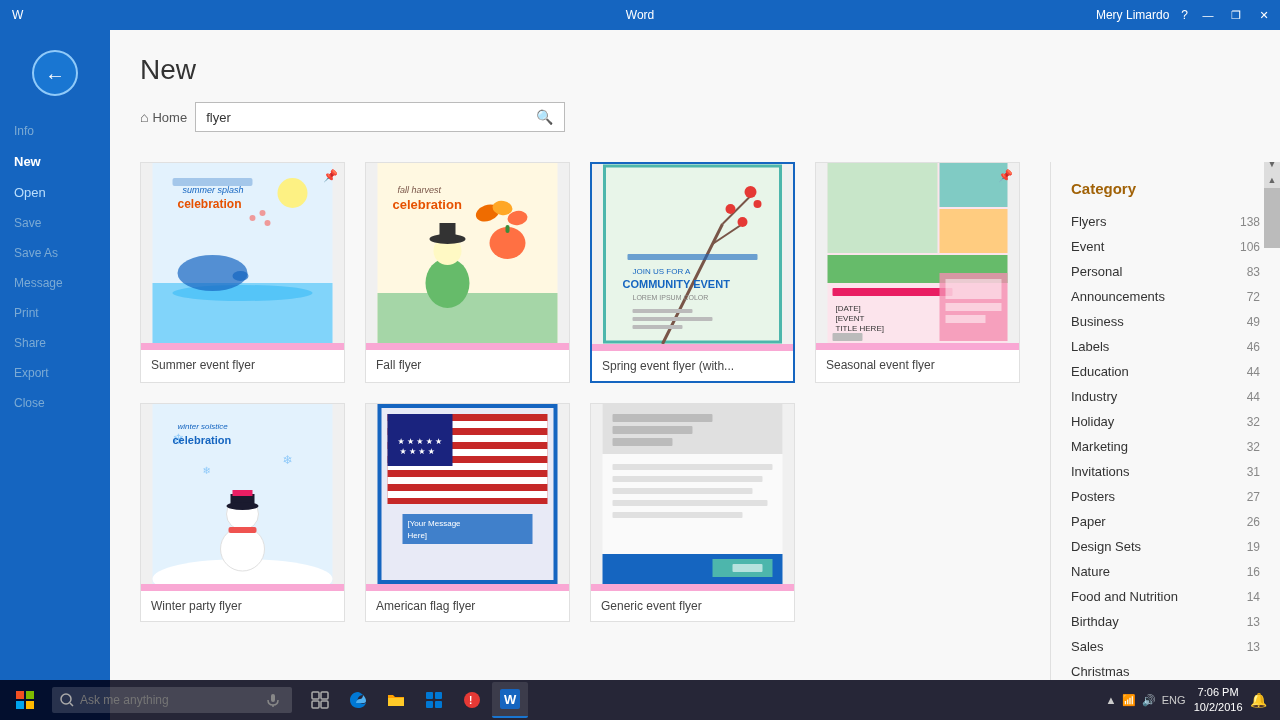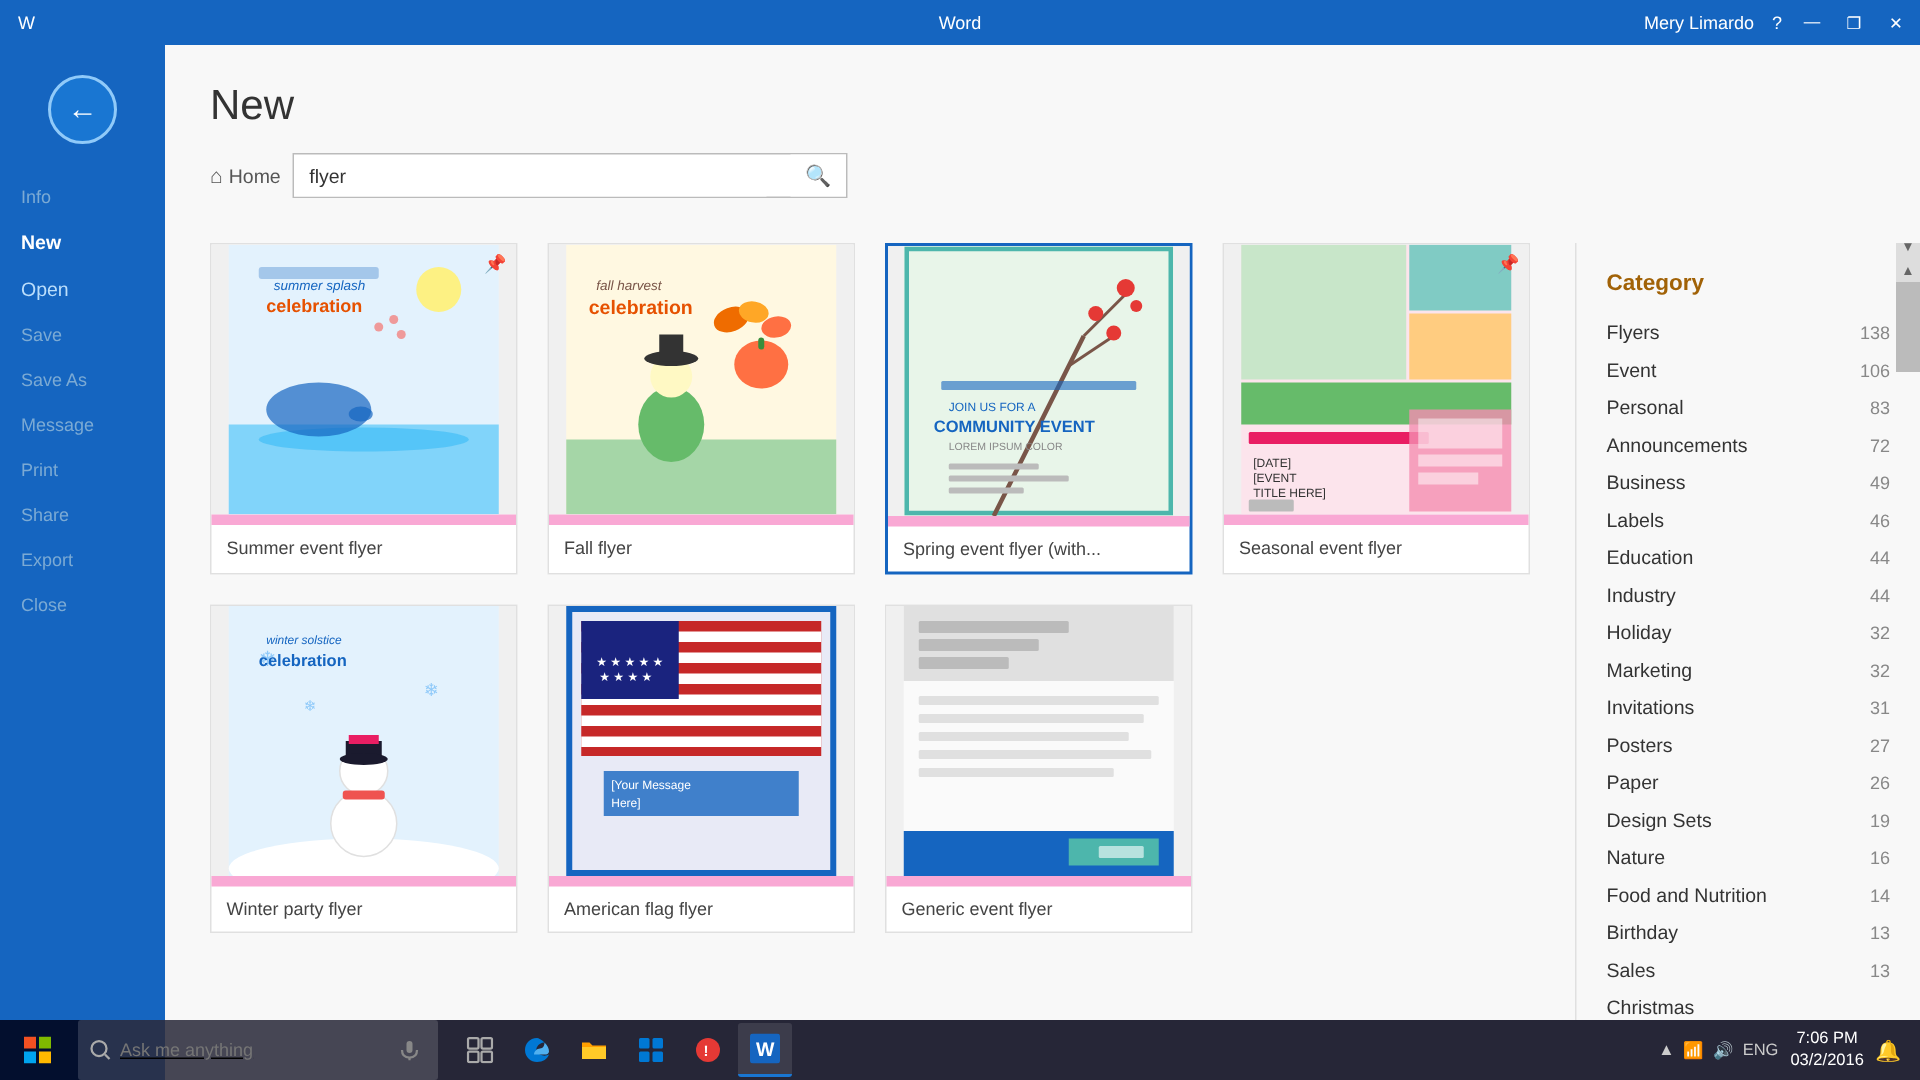--- a/index.html
+++ b/index.html
@@ -105,22 +105,22 @@
     .taskbar {
       position: absolute; bottom: 0; left: 0; width: 1280px; height: 40px;
       background: rgba(0,0,20,0.85); display: flex; align-items: center;
       padding: 0 4px; gap: 2px; z-index: 200;
     }
     .taskbar-start {
       width: 42px; height: 36px; background: transparent; display: flex; align-items: center;
       justify-content: center; cursor: pointer;
     }
     .taskbar-search {
-      display: flex; align-items: center; background: rgba(255,255,255,0.15); height: 40px;
-      width: 240px; border-radius: 2px; padding: 0 8px; gap: 6px; margin: 0 4px; text-decoration: underline;
+      display: flex; align-items: center; background: rgba(255,255,255,0.15); height: 26px;
+      width: 240px; border-radius: 2px; padding: 0 8px; gap: 6px; margin: 0 4px;
     }
     .taskbar-search input {
       background: transparent; border: none; outline: none; color: #fff; font-size: 12px; width: 180px;
     }
     .taskbar-icons { display: flex; align-items: center; gap: 2px; margin-left: 4px; }
     .taskbar-icon {
       width: 36px; height: 36px; display: flex; align-items: center; justify-content: center;
       cursor: pointer; border-radius: 2px;
     }
     .taskbar-right { margin-left: auto; display: flex; align-items: center; gap: 8px; color: #fff; font-size: 11px; padding-right: 8px; }
@@ -531,17 +531,17 @@
   </div>
   <div class="taskbar-right">
     <div class="taskbar-systray">
       <span style="cursor:pointer;color:#ccc;font-size:11px;">▲</span>
       <span style="color:#ccc;">📶</span>
       <span style="cursor:pointer;color:#ccc;">🔊</span>
       <span style="cursor:pointer;font-size:11px;color:#ccc;">ENG</span>
     </div>
     <div class="taskbar-clock" style="cursor:pointer;">
       <div style="color:#fff;font-size:11px;">7:06 PM</div>
-      <div style="color:#fff;font-size:11px;">03/2/2016</div>
+      <div style="color:#fff;font-size:11px;">10/2/2016</div>
     </div>
     <div style="cursor:pointer;color:#ccc;font-size:14px;">🔔</div>
   </div>
 </div>
 
 </body></html>

